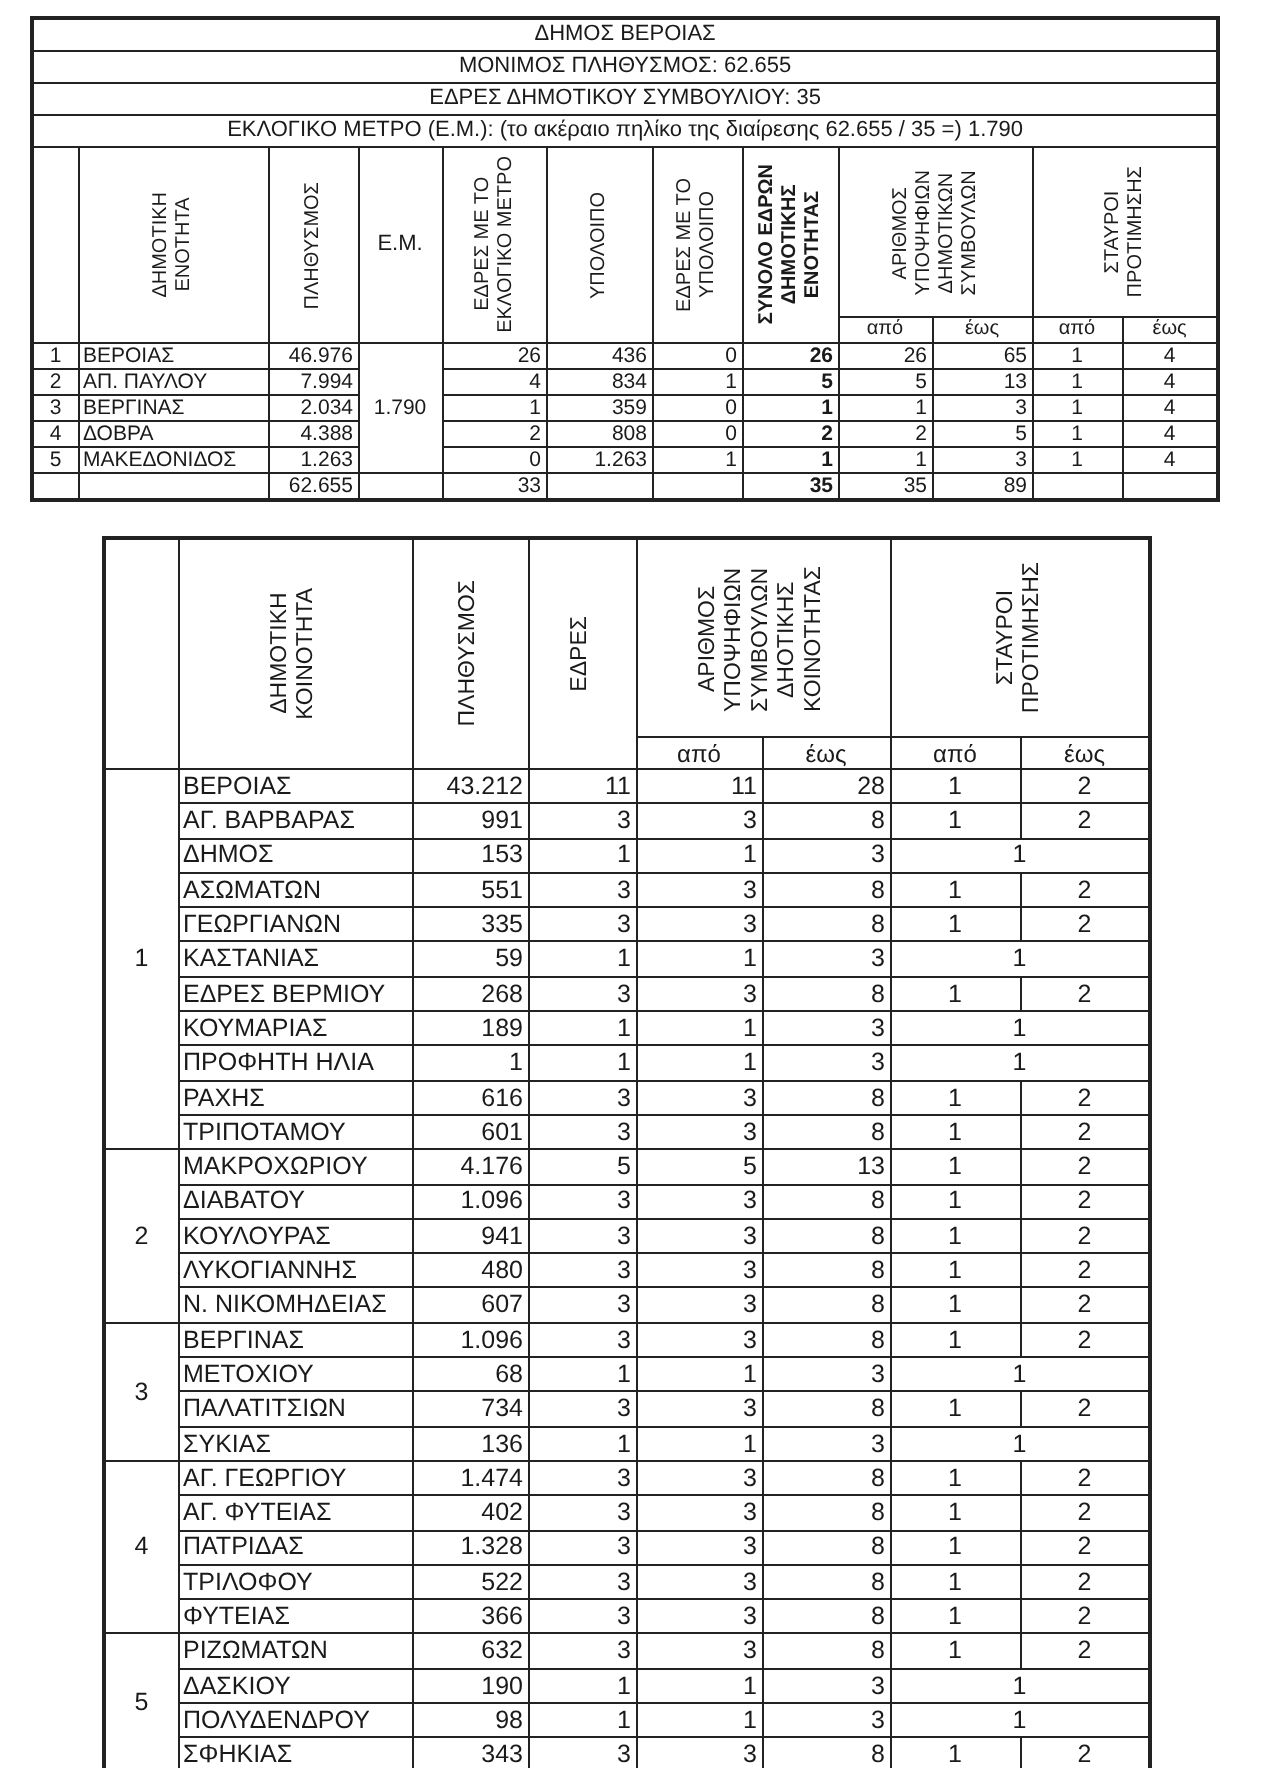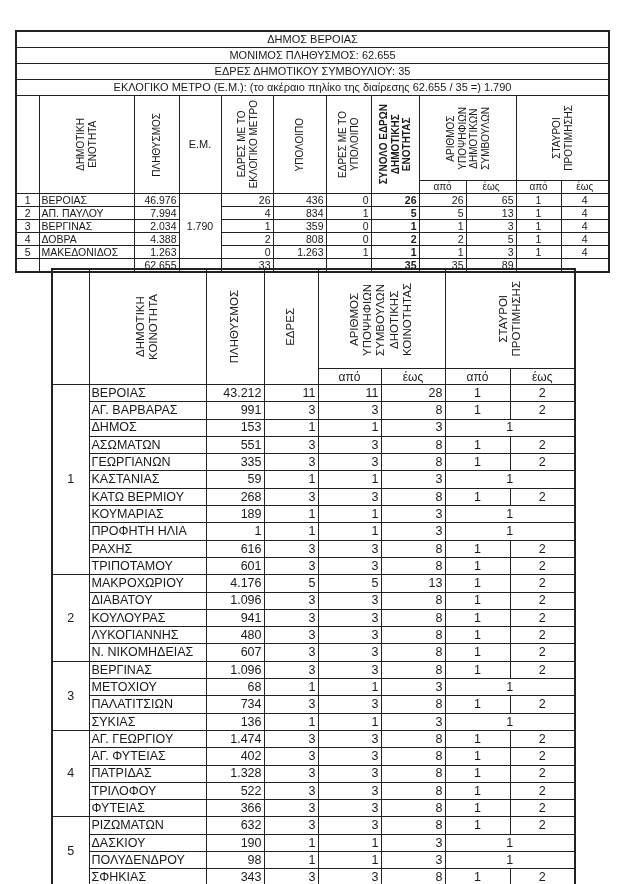--- a/index.html
+++ b/index.html
@@ -1,19 +1,19 @@
 <!DOCTYPE html>
 <html><head>
 <meta charset="utf-8">
 <style>
   html,body{margin:0;padding:0;background:#fff;}
   body{width:638px;height:884px;position:relative;overflow:hidden;font-family:"Liberation Sans",sans-serif;color:#1a1a1a;}
   table{border-collapse:collapse;position:absolute;table-layout:fixed;}
   td{border:1px solid #222;padding:0 2px;font-size:11px;line-height:1;overflow:hidden;white-space:nowrap;}
-  #t1{left:15px;top:30px;width:593px;border:2px solid #222;}
+  #t1{left:15px;top:8px;width:593px;border:2px solid #222;}
   #t1 .title td{text-align:center;height:15px;font-size:11px;}
   #t1 .hdr td{height:84px;}
   #t1 .sub td{height:12px;text-align:center;font-size:10px;}
   #t1 .row td{height:12px;font-size:10.5px;}
   .vt{writing-mode:vertical-rl;transform:rotate(180deg);text-align:center;margin:0 auto;font-size:10px;line-height:1.15;white-space:pre-line;}
   .vt.b{font-weight:bold;}
   .r{text-align:right;}
   .c{text-align:center;}
   .l{text-align:left;}
   .bold{font-weight:bold;}
@@ -270,21 +270,21 @@
       </tr>
       <tr class="row">
         <td class="l">ΚΑΣΤΑΝΙΑΣ</td>
         <td class="r">59</td>
         <td class="r">1</td>
         <td class="r">1</td>
         <td class="r">3</td>
         <td class="c" colspan="2">1</td>
       </tr>
       <tr class="row">
-        <td class="l">ΚΑΤΩ ΒΕΡΜΙΟΥ</td>
+        <td class="l">ΕΔΡΕΣ ΒΕΡΜΙΟΥ</td>
         <td class="r">268</td>
         <td class="r">3</td>
         <td class="r">3</td>
         <td class="r">8</td>
         <td class="c">1</td>
         <td class="c">2</td>
       </tr>
       <tr class="row">
         <td class="l">ΚΟΥΜΑΡΙΑΣ</td>
         <td class="r">189</td>

